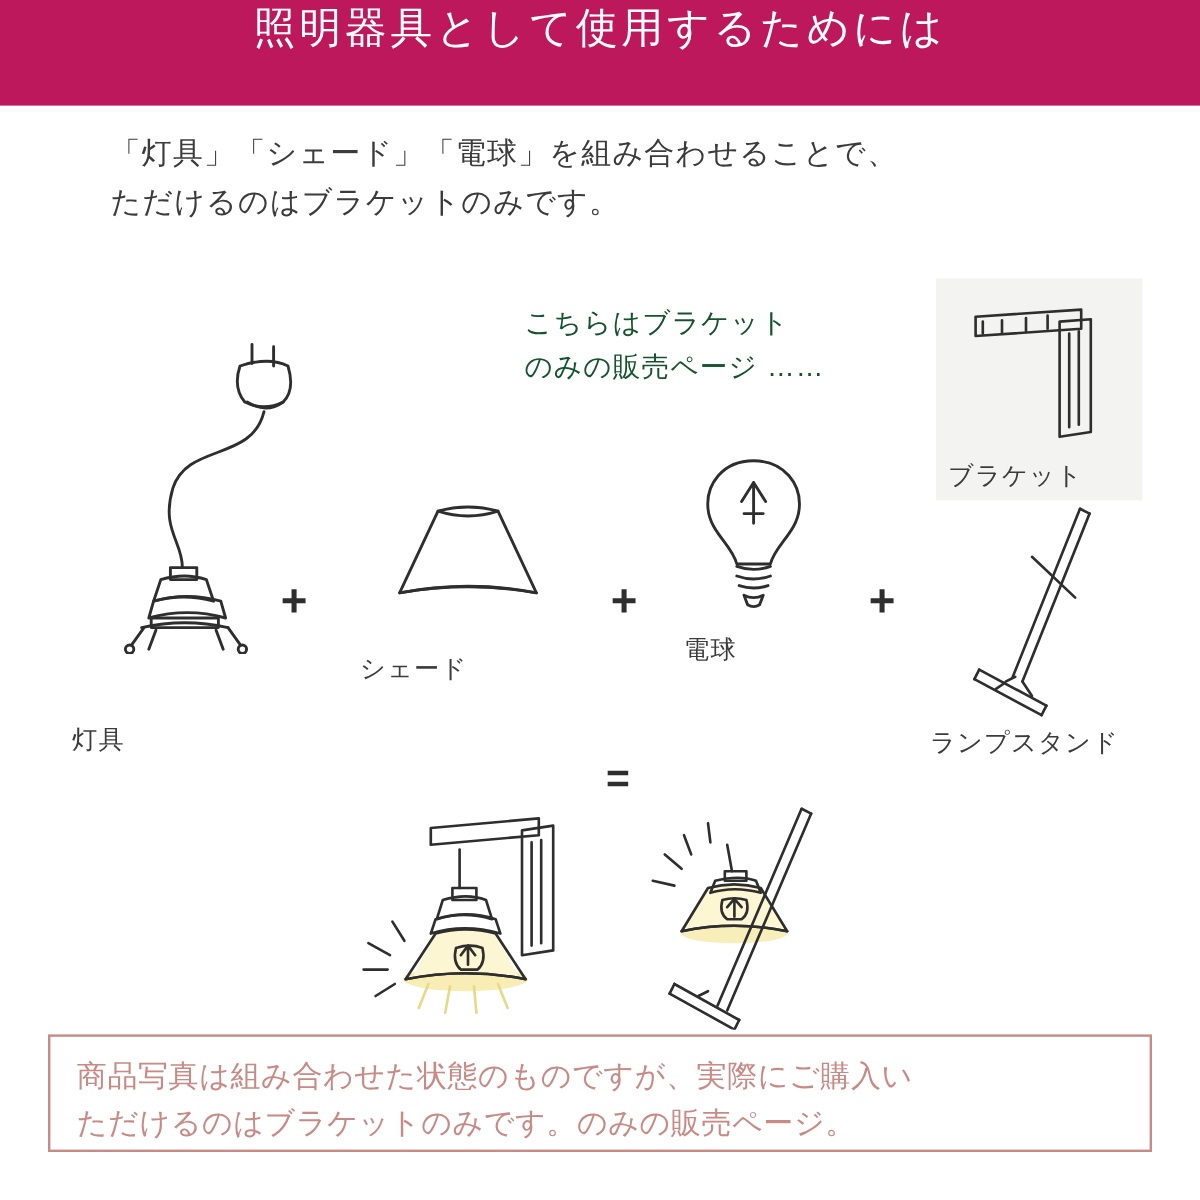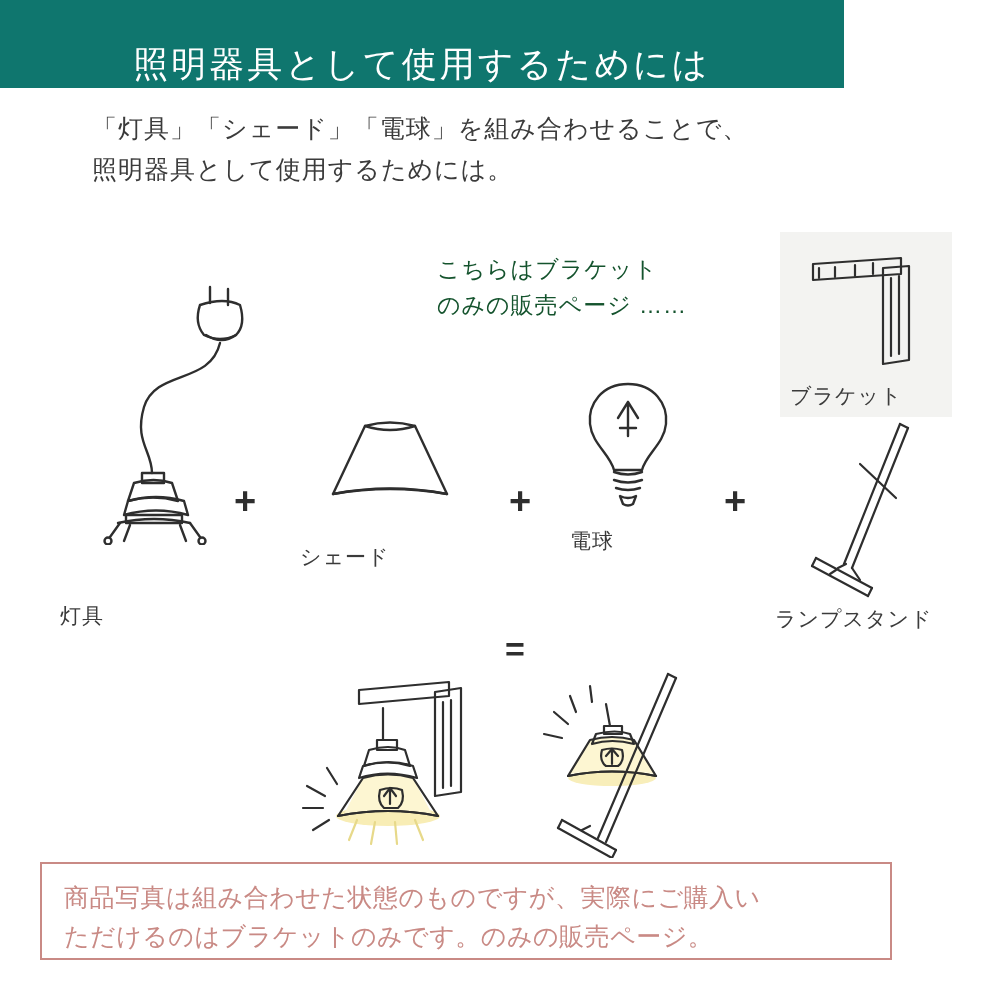--- a/index.html
+++ b/index.html
@@ -18,25 +18,25 @@
     position: relative;
     width: 1000px;
     height: 1000px;
   }
 
   
   .header {
     position: absolute;
     left: 0;
     top: 0;
-    width: 844px;
+    width: 1000px;
     height: 88px;
-    background: #0f766e;
+    background: #be185d;
     display: flex;
-    align-items: flex-end;
+    align-items: flex-start;
     justify-content: center;
   }
   .header-title {
     color: #ffffff;
     font-size: 35px;
     letter-spacing: 3px;
     font-weight: normal;
   }
 
   
@@ -99,21 +99,21 @@
   
   .art {
     position: absolute;
   }
 
   
   .warn {
     position: absolute;
     left: 40px;
     top: 862px;
-    width: 852px;
+    width: 920px;
     height: 98px;
     border: 2px solid #c98a85;
     box-sizing: border-box;
   }
   .warn-inner {
     padding: 14px 22px 0 22px;
   }
   .warn-line {
     color: #c98a85;
     font-size: 25px;
@@ -126,21 +126,21 @@
 <body>
 
 <div class="page">
 
   <div class="header">
     <div class="header-title">照明器具として使用するためには</div>
   </div>
 
   <div class="intro">
     <div class="intro-line">「灯具」「シェード」「電球」を組み合わせることで、</div>
-    <div class="intro-line">照明器具として使用するためには。</div>
+    <div class="intro-line">ただけるのはブラケットのみです。</div>
   </div>
 
   <div class="pink-note">
     <div>こちらはブラケット</div>
     <div>のみの販売ページ ……</div>
   </div>
 
   <div class="bracket-box"></div>
 
   <div class="art" style="left:60px; top:265px;">

